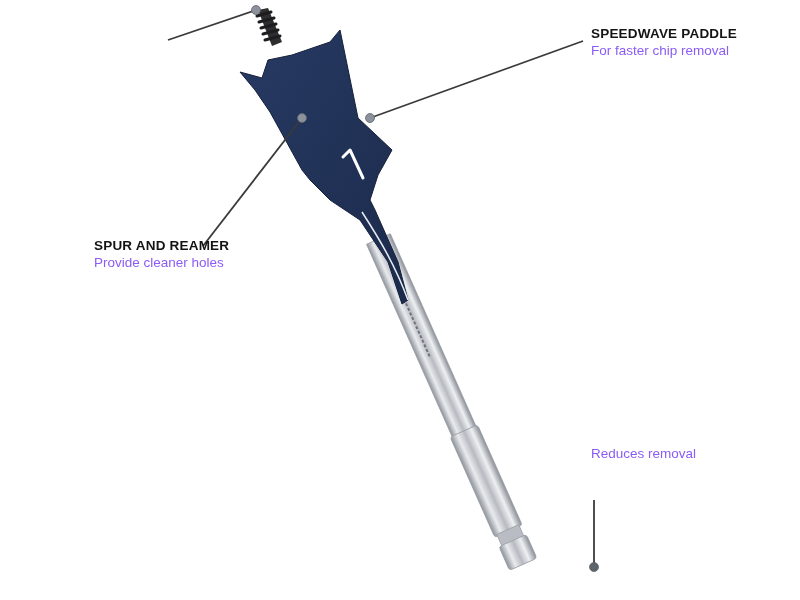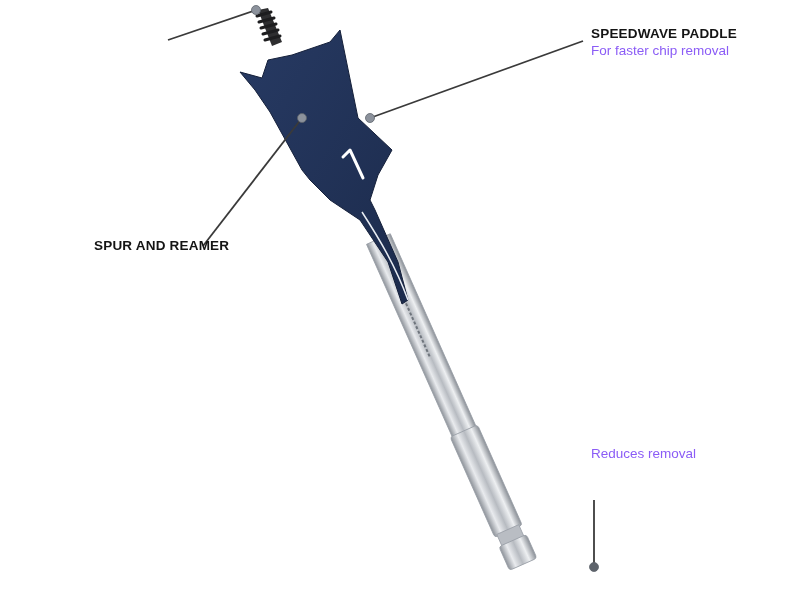--- a/index.html
+++ b/index.html
@@ -70,19 +70,20 @@
   </svg>
 
 
   <div class="callout" style="left:591px; top:25px;">
     <div class="title">SPEEDWAVE PADDLE</div>
     <div class="desc">For faster chip removal</div>
   </div>
 
   <div class="callout" style="left:50px; top:237px;margin-left:44px;">
     <div class="title">SPUR AND REAMER</div>
+    <div class="desc">Provide cleaner holes</div>
   </div>
 
   <div class="callout" style="left:591px; top:445px;">
     <div class="desc">Reduces removal</div>
   </div>
 
 </div>
 
 </body></html>

